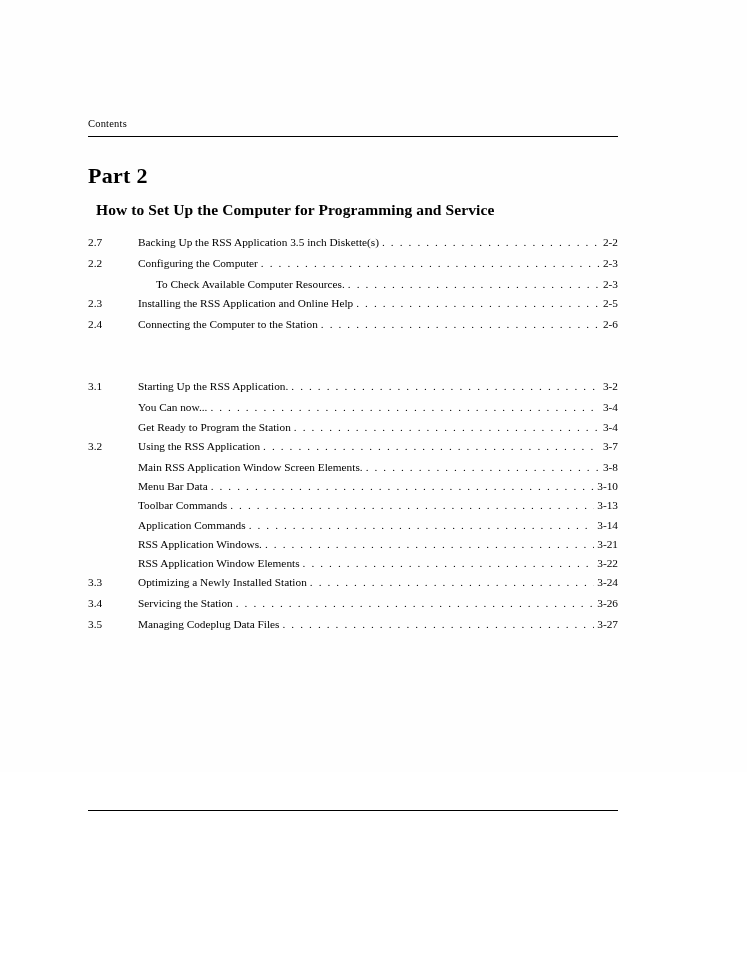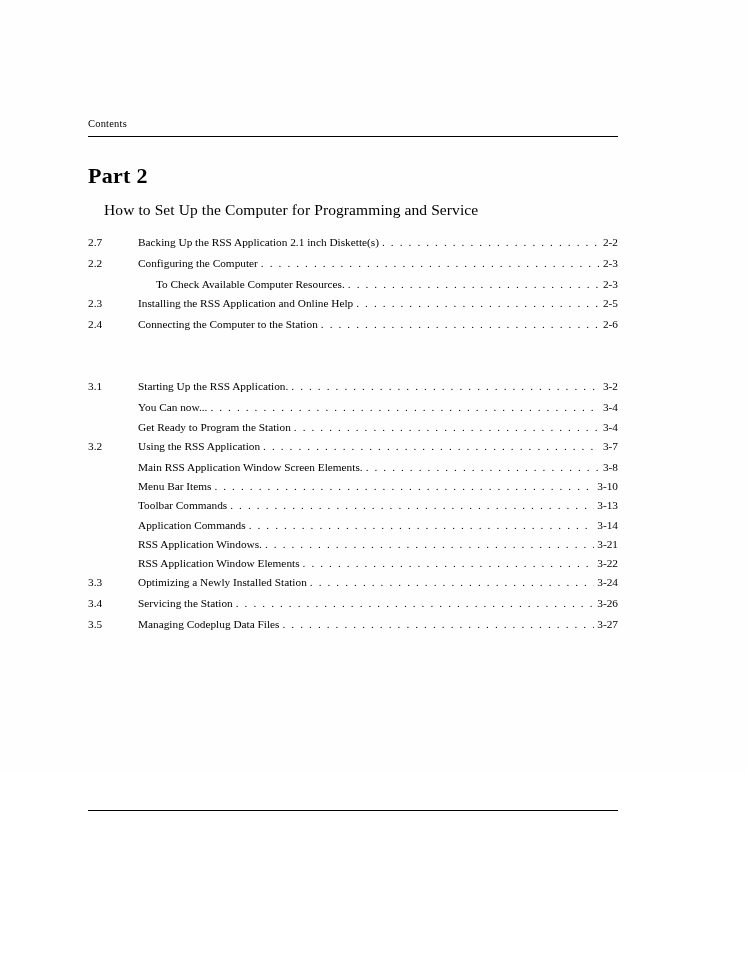--- a/index.html
+++ b/index.html
@@ -41,24 +41,24 @@
     margin-bottom: 26px;
   }
   .part-title {
     font-weight: bold;
     font-size: 22px;
     font-family: "Liberation Serif", serif;
     margin: 0 0 12px 0;
     letter-spacing: 0.3px;
   }
   .part-subtitle {
-    font-weight: normal;
+    font-weight: bold;
     font-size: 15.5px;
     font-family: "Liberation Serif", serif;
-    margin: 0 0 18px 16px;
+    margin: 0 0 18px 8px;
     letter-spacing: 0.1px;
   }
   .toc-list {
     margin: 0;
     padding: 0;
     list-style: none;
   }
   .toc-row {
     display: flex;
     align-items: baseline;
@@ -144,21 +144,21 @@
     <div class="header-label">Contents</div>
     <div class="header-rule"></div>
 
     <div>
       <div class="part-title">Part 2</div>
       <div class="part-subtitle">How to Set Up the Computer for Programming and Service</div>
       <ul class="toc-list">
 
         <li class="toc-row">
           <span class="toc-num">2.7</span>
-          <span class="toc-title">Backing Up the RSS Application 2.1 inch Diskette(s)</span>
+          <span class="toc-title">Backing Up the RSS Application 3.5 inch Diskette(s)</span>
           <span class="toc-dots">. . . . . . . . . . . . . . . . . . . . . . . . . . . . . . . . . . . . . . . . . . . . . . . . . . . . . . . . . . . . . . . . . . . . . . . . . . . . . . . . . . . . . . . . . . . . . . . . . . . . . . . . . . . . . . .</span>
           <span class="toc-page">2-2</span>
         </li>
 
         <li class="toc-row">
           <span class="toc-num">2.2</span>
           <span class="toc-title">Configuring the Computer</span>
           <span class="toc-dots">. . . . . . . . . . . . . . . . . . . . . . . . . . . . . . . . . . . . . . . . . . . . . . . . . . . . . . . . . . . . . . . . . . . . . . . . . . . . . . . . . . . . . . . . . . . . . . . . . . . . . . . . . . . . . . .</span>
           <span class="toc-page">2-3</span>
         </li>
@@ -223,21 +223,21 @@
 
         <li class="toc-row sub">
           <span class="toc-indent"></span>
           <span class="toc-title">Main RSS Application Window Screen Elements.</span>
           <span class="toc-dots">. . . . . . . . . . . . . . . . . . . . . . . . . . . . . . . . . . . . . . . . . . . . . . . . . . . . . . . . . . . . . . . . . . . . . . . . . . . . . . . . . . . . . . . . . . . . . . . . . . . . . . . . . . . . . . .</span>
           <span class="toc-page">3-8</span>
         </li>
 
         <li class="toc-row sub">
           <span class="toc-indent"></span>
-          <span class="toc-title">Menu Bar Items</span>
+          <span class="toc-title">Menu Bar Data</span>
           <span class="toc-dots">. . . . . . . . . . . . . . . . . . . . . . . . . . . . . . . . . . . . . . . . . . . . . . . . . . . . . . . . . . . . . . . . . . . . . . . . . . . . . . . . . . . . . . . . . . . . . . . . . . . . . . . . . . . . . . .</span>
           <span class="toc-page">3-10</span>
         </li>
 
         <li class="toc-row sub">
           <span class="toc-indent"></span>
           <span class="toc-title">Toolbar Commands</span>
           <span class="toc-dots">. . . . . . . . . . . . . . . . . . . . . . . . . . . . . . . . . . . . . . . . . . . . . . . . . . . . . . . . . . . . . . . . . . . . . . . . . . . . . . . . . . . . . . . . . . . . . . . . . . . . . . . . . . . . . . .</span>
           <span class="toc-page">3-13</span>
         </li>

